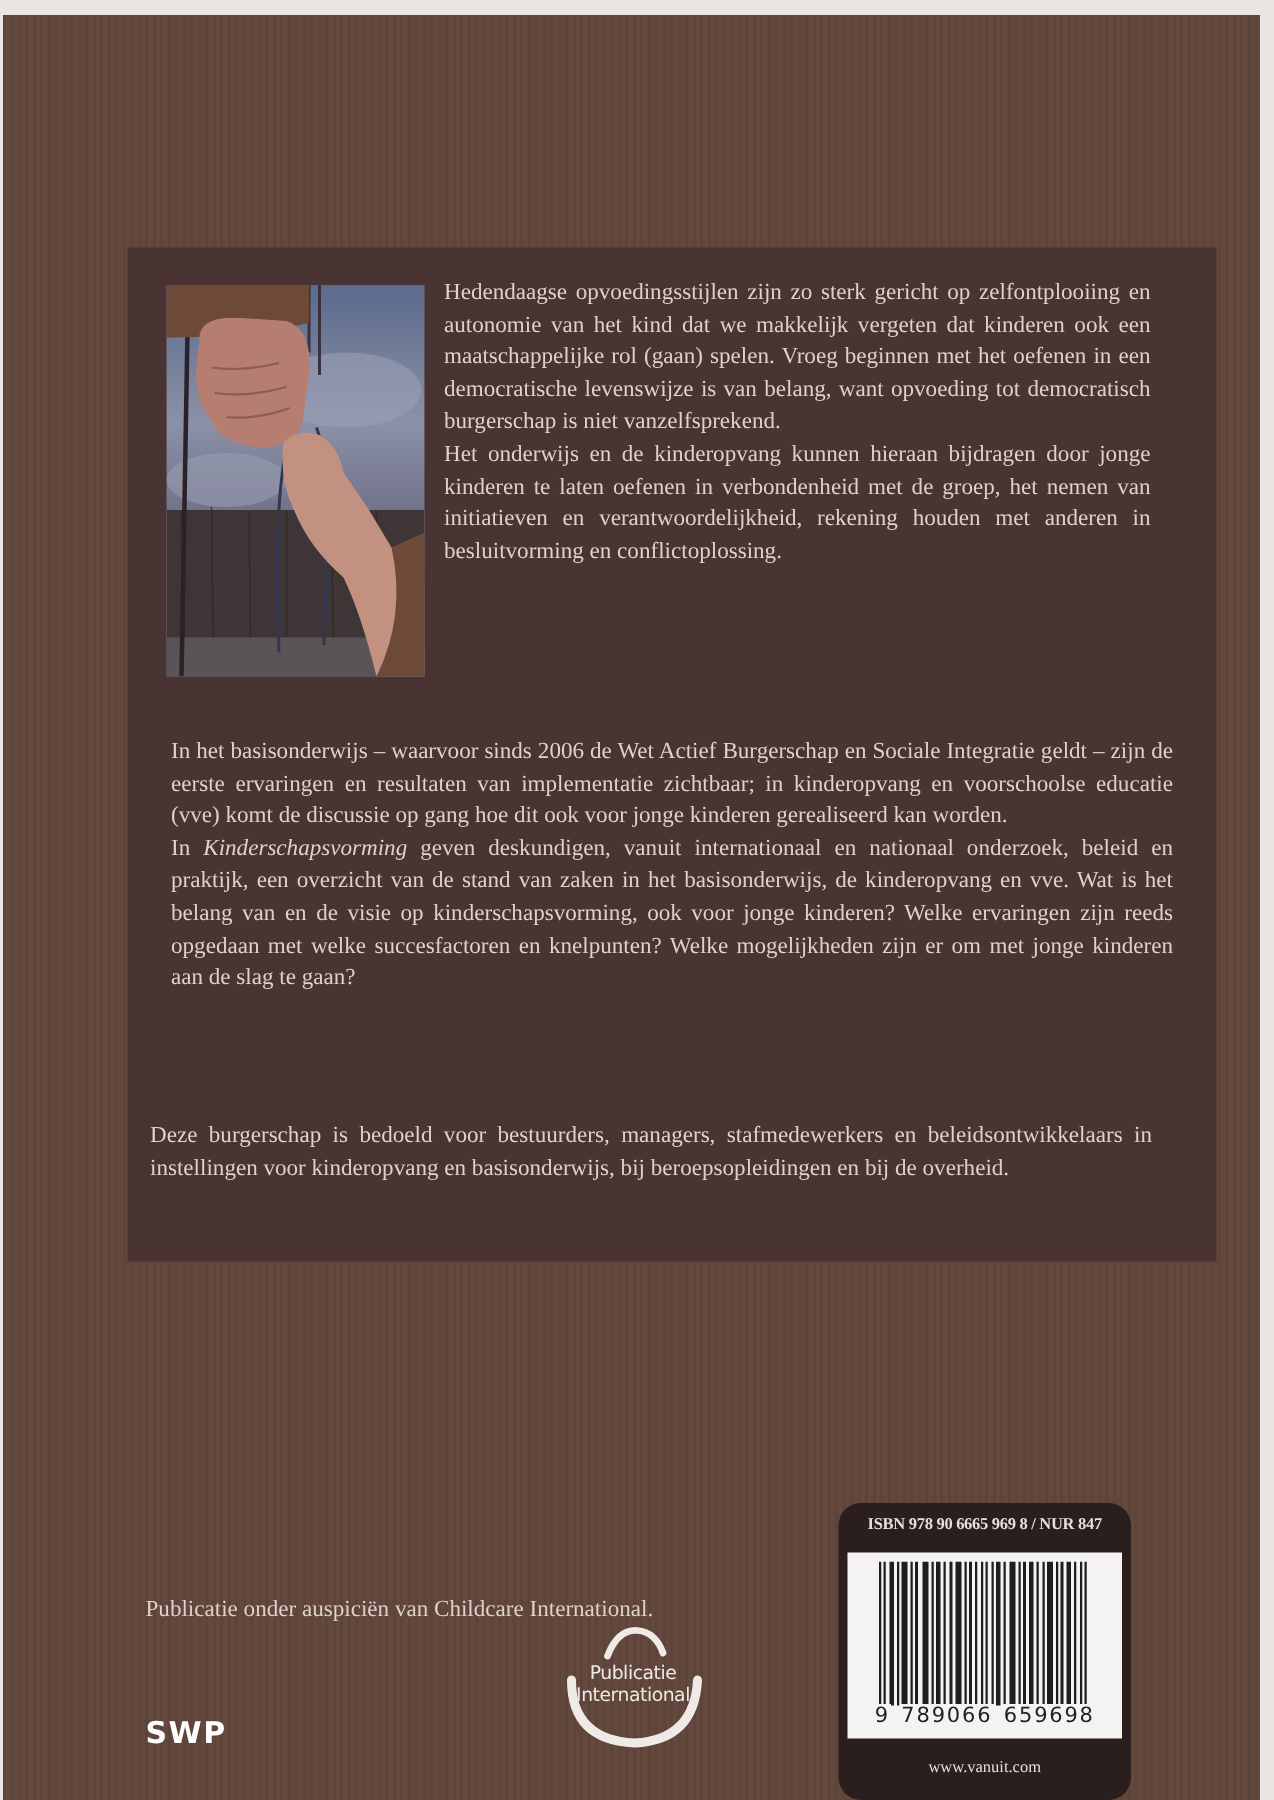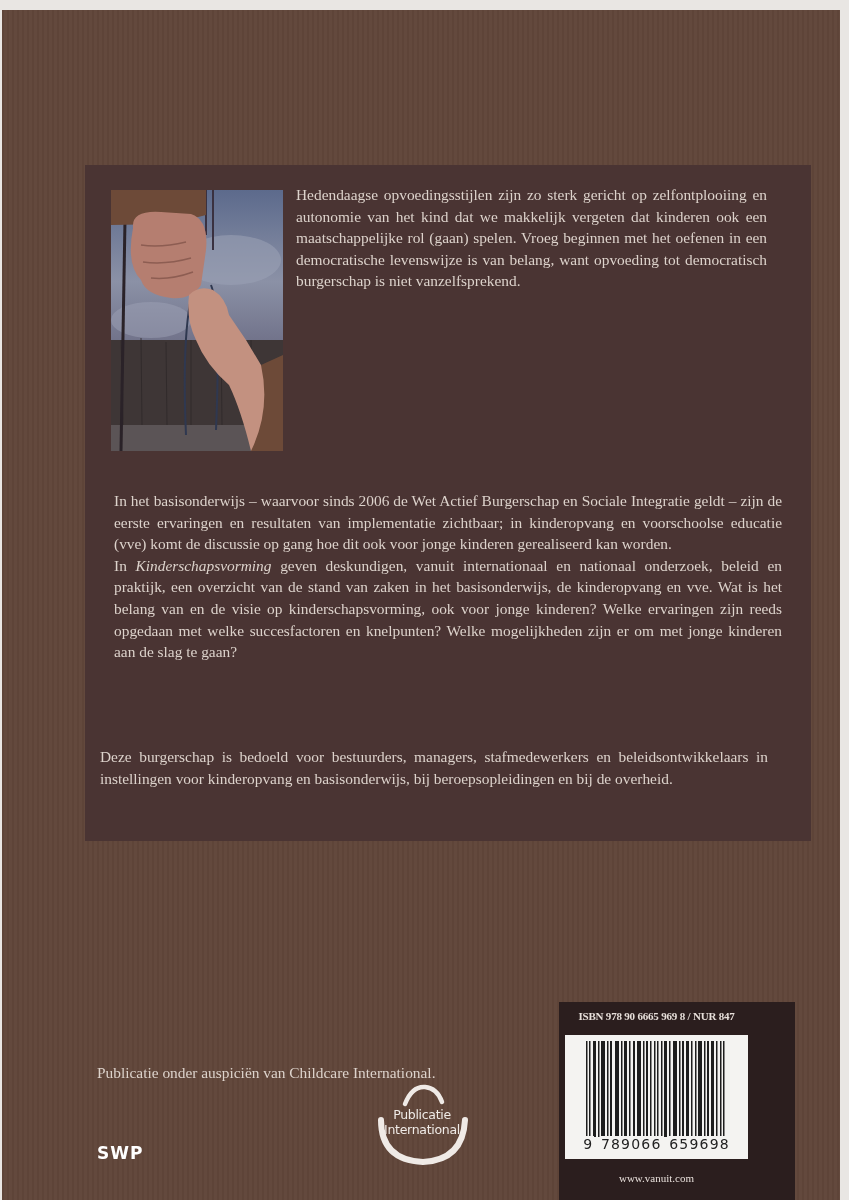--- a/index.html
+++ b/index.html
@@ -36,31 +36,32 @@
     .bottom-text {
       position: absolute; left: 15px; top: 581px; width: 668px; text-align: justify;
     }
     .text p { margin: 0; }
     .text em { }
     .auspices {
       position: absolute; left: 95px; top: 1032px; color: #ddd3cc; font-size: 15.4px; margin-top: 22px;
     }
     .swp {
       position: absolute; left: 95px; top: 1133px; color: #ffffff;
-      font-family: "DejaVu Sans", sans-serif; font-weight: bold; font-size: 17px; letter-spacing: 1px;
+      font-family: "DejaVu Sans", sans-serif; font-weight: bold; font-size: 20px; letter-spacing: 1px;
     }
     .ci-logo { position: absolute; left: 355px; top: 1072px; width: 130px; height: 86px; }
     .ci-logo svg { position: absolute; left: 0; top: 0; }
     .ci-name {
       position: absolute; left: 0; top: 25px; width: 130px; text-align: center;
       font-family: "DejaVu Sans", sans-serif; font-size: 12.5px; color: #efeae6; letter-spacing: -0.3px;
     }
     .barcode-box {
-      position: absolute; left: 557px; top: 992px; width: 236px; height: 198px;
+      position: absolute; left: 557px; top: 992px; width: 195px; height: 198px;
       background: #2b1e1e;
+      border-radius: 15px;
     }
     .isbn-line {
       position: absolute; left: 0; top: 8px; width: 195px; text-align: center;
       color: #e7dfda; font-size: 11px; font-weight: bold; letter-spacing: -0.2px;
     }
     .barcode-white {
       position: absolute; left: 6px; top: 33px; width: 183px; height: 124px; background: #f4f3f1;
     }
     .bars { position: absolute; left: 21px; top: 6px; }
     .barcode-digits {
@@ -111,20 +112,21 @@
         <path d="M0 0 L95 0 L95 25 Q60 35 0 35 Z" fill="#6d4a38"></path>
         <path d="M22 38 Q20 20 50 22 L80 24 Q98 30 95 60 L90 95 Q80 110 60 108 Q35 105 30 90 Q15 75 22 38 Z" fill="#b57e70"></path>
         <path d="M30 55 Q50 58 75 52 M32 72 Q55 75 80 68 M40 88 Q60 90 82 82" stroke="#8d5d52" stroke-width="1.5" fill="none"></path>
         <path d="M78 105 Q88 95 102 100 Q115 108 118 125 L135 150 L150 175 L172 200 L172 261 L140 261 Q130 220 118 195 Q95 175 85 150 Q75 130 78 105 Z" fill="#c39180"></path>
         <path d="M150 175 L172 165 L172 261 L140 261 Q160 220 150 175 Z" fill="#6d4a38"></path>
       </svg>
     </div>
 
     <div class="text top-text">
       <p>Hedendaagse opvoedingsstijlen zijn zo sterk gericht op zelf­ontplooiing en autonomie van het kind dat we makkelijk vergeten dat kinderen ook een maatschappelijke rol (gaan) spelen. Vroeg beginnen met het oefenen in een democra­tische levenswijze is van belang, want opvoeding tot demo­cratisch burgerschap is niet vanzelfsprekend.</p>
+      <p>Het onderwijs en de kinderopvang kunnen hieraan bijdra­gen door jonge kinderen te laten oefenen in verbondenheid met de groep, het nemen van initiatieven en verantwoorde­lijkheid, rekening houden met anderen in besluitvorming en conflictoplossing.</p>
     </div>
 
     <div class="text mid-text">
       <p>In het basisonderwijs – waarvoor sinds 2006 de Wet Actief Burgerschap en Sociale Integratie geldt – zijn de eerste ervaringen en resultaten van implementatie zichtbaar; in kinderopvang en voorschoolse educatie (vve) komt de discussie op gang hoe dit ook voor jonge kinderen gerealiseerd kan worden.</p>
       <p><span>In </span><em>Kinderschapsvorming</em><span> geven deskundigen, vanuit internationaal en nationaal onder­zoek, beleid en praktijk, een overzicht van de stand van zaken in het basisonderwijs, de kinderopvang en vve. Wat is het belang van en de visie op kinderschapsvorming, ook voor jonge kinderen? Welke ervaringen zijn reeds opgedaan met welke succesfac­toren en knelpunten? Welke mogelijkheden zijn er om met jonge kinderen aan de slag te gaan?</span></p>
     </div>
 
     <div class="text bottom-text">
       <p>Deze burgerschap is bedoeld voor bestuurders, managers, stafmedewerkers en beleids­ontwikkelaars in instellingen voor kinderopvang en basisonderwijs, bij beroepsoplei­dingen en bij de overheid.</p>
     </div>

